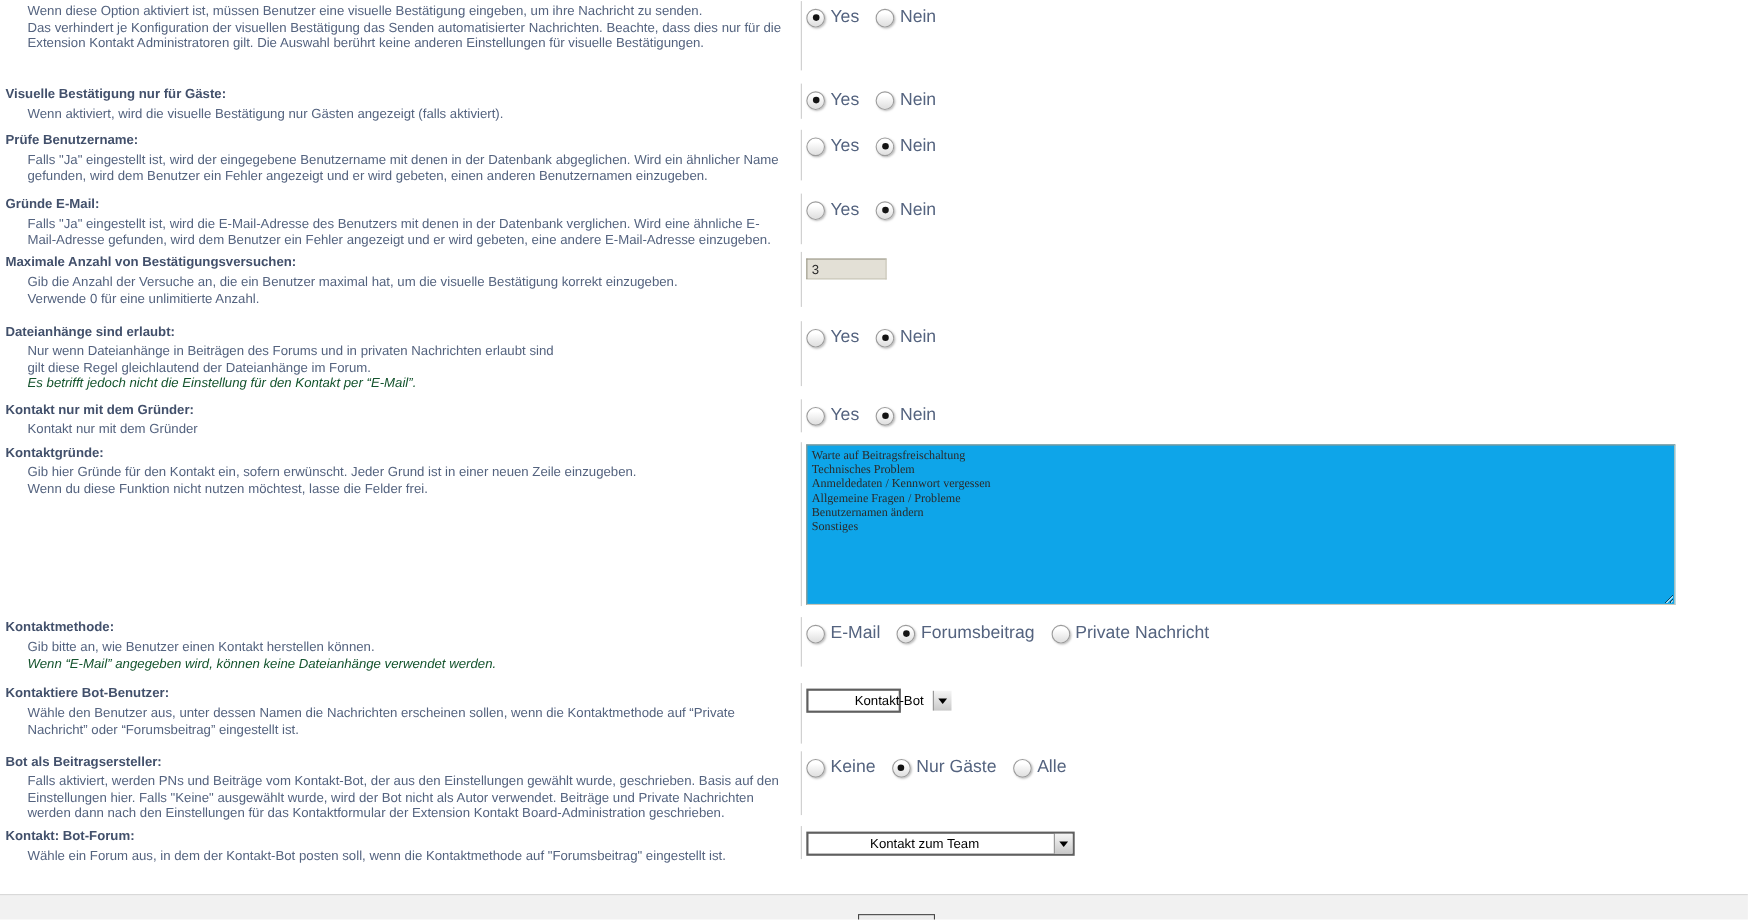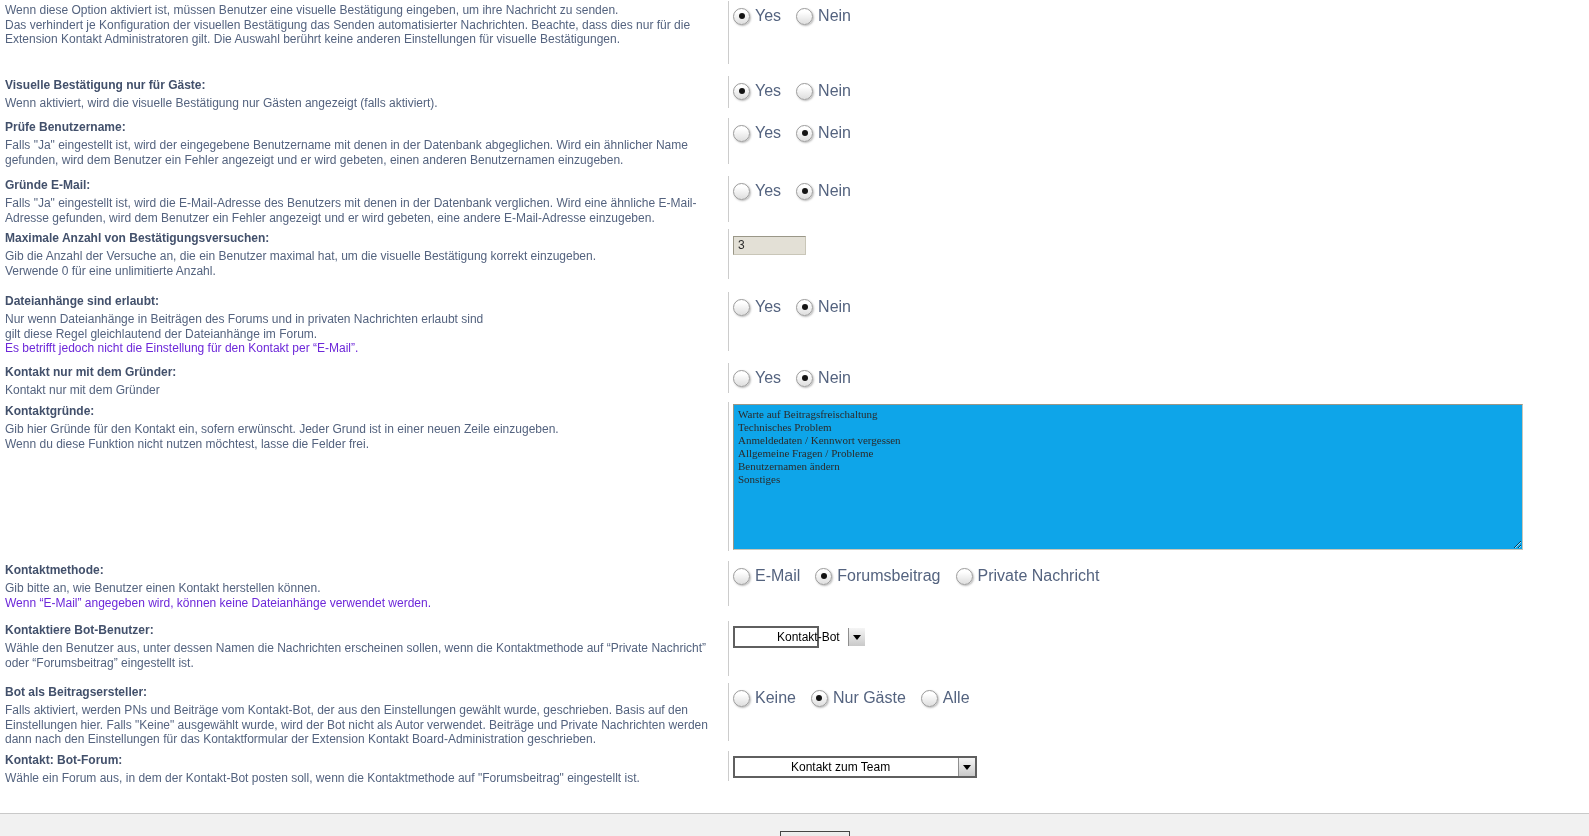--- a/index.html
+++ b/index.html
@@ -25,22 +25,22 @@
   .r5{height:50px;margin-bottom:13px}
   .r6{height:59px;margin-bottom:12px}
   .r7{height:30px;margin-bottom:9px}
   .r8{height:149px;margin-bottom:10px}
   .r9{height:45px;margin-bottom:15px}
   .r10{height:55px;margin-bottom:7px}
   .r11{height:58px;margin-bottom:10px}
   .r12{height:30px;margin-bottom:32px}
 
   h4 { font-size:12px; line-height:14px; font-weight:bold; color:#42506b; margin-bottom:4px; }
-  p.line { font-size:12px; line-height:14.5px; color:#54637f; }
-  p.line.red { color:#6d28d9; }
+  p.line { font-size:12px; line-height:14.5px; color:#54637f;margin-left:20px; }
+  p.line.red { color:#14532d;font-style:italic; }
 
   
   .radio-group { display:flex; align-items:center; }
   .radio-option { display:inline-flex; align-items:center; margin-right:15px; cursor:default; }
   .radio {
     width:17px; height:17px; border-radius:50%;
     border:1px solid #9b9b9b;
     background:linear-gradient(to bottom,#ffffff 20%,#e2e2e2 90%);
     box-shadow:1px 1px 2px rgba(0,0,0,0.28);
     display:inline-block; position:relative; flex:0 0 17px;

